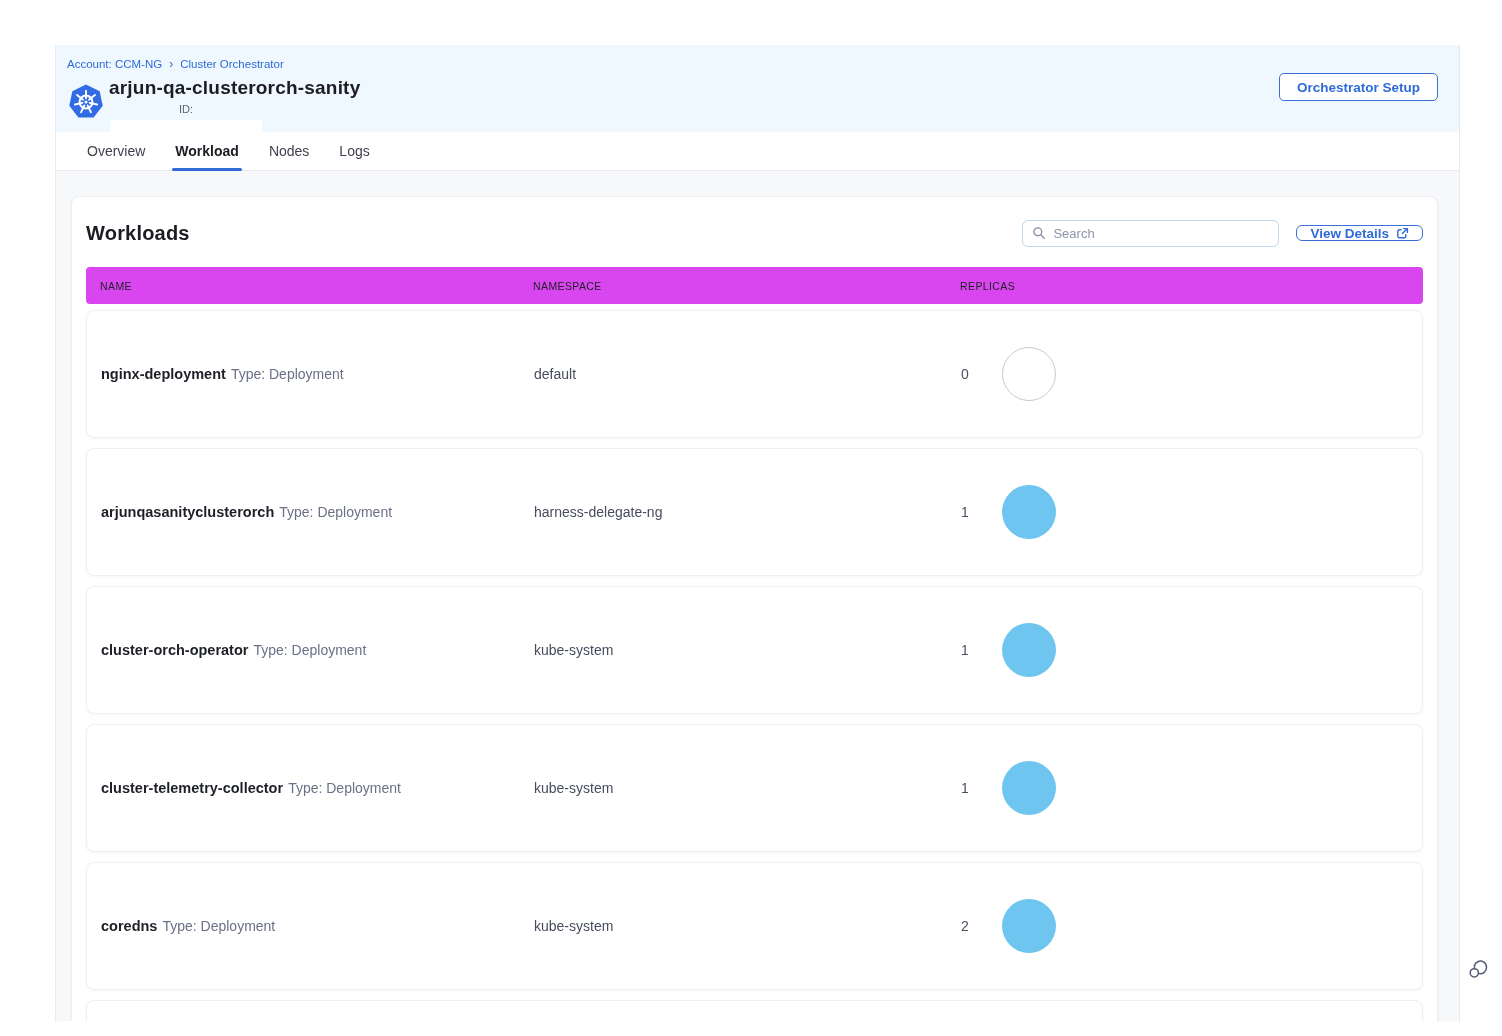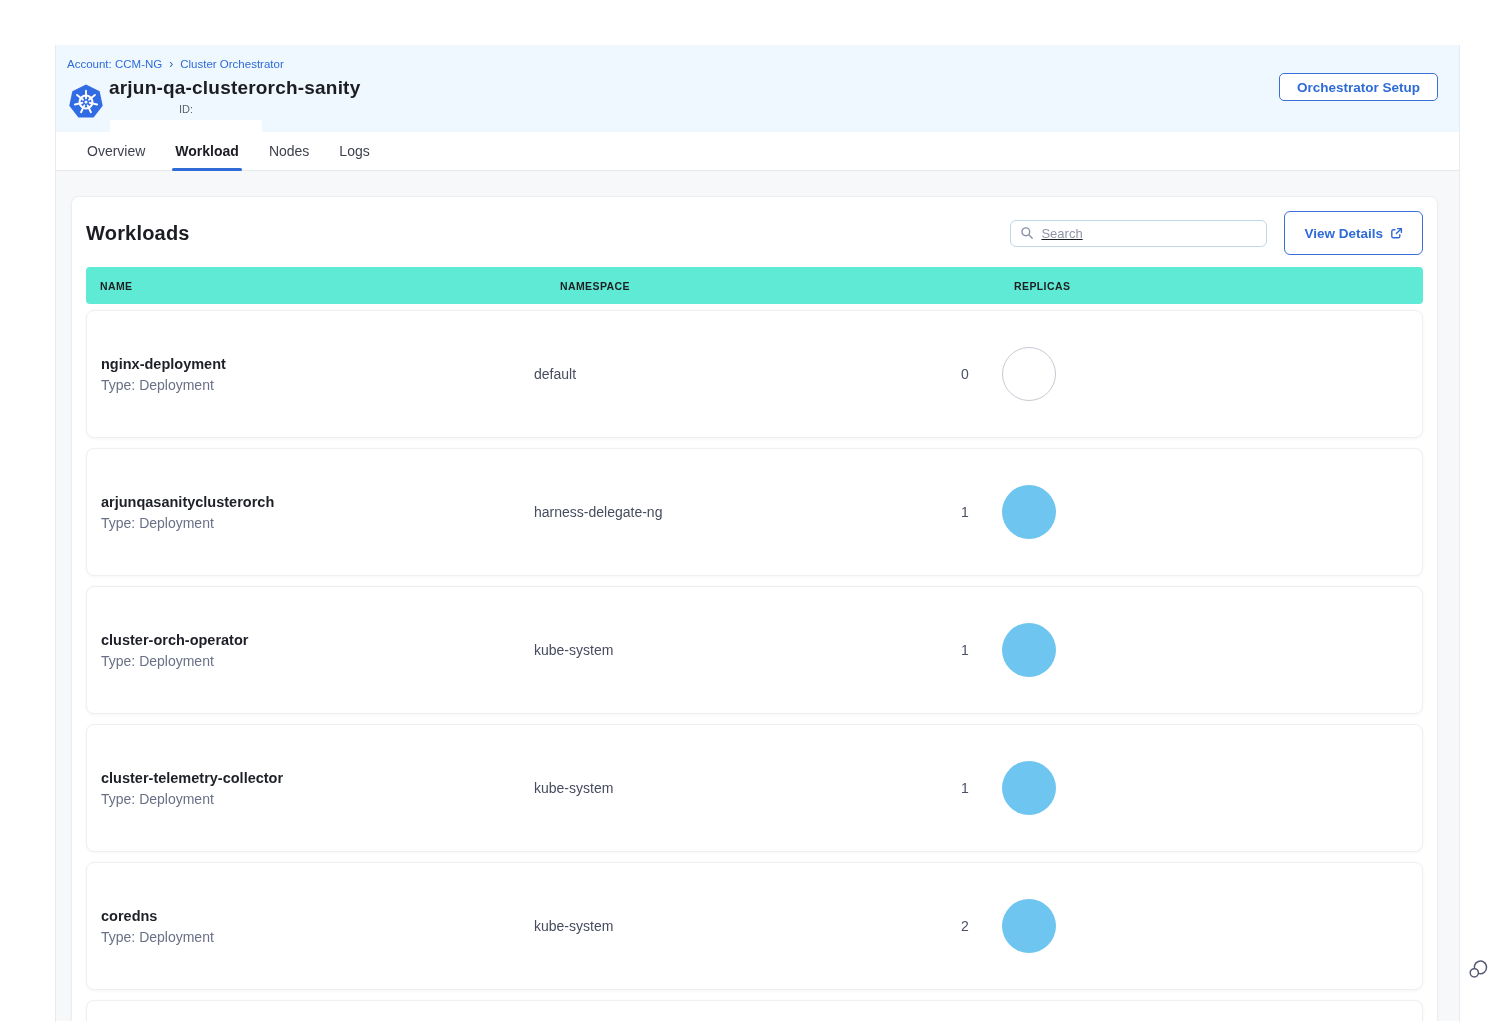--- a/index.html
+++ b/index.html
@@ -38,35 +38,35 @@
   
   .content { position:relative; height:850px; background:#f6f8fa; overflow:hidden; }
   .panel { position:absolute; left:15px; top:25px; width:1367px; height:1100px;
     background:#fff; border:1px solid #edeef1; border-radius:8px;
     box-shadow:0 1px 3px rgba(96,97,112,.05); }
   .panel-head { display:flex; justify-content:space-between; align-items:center;
     padding:22px 14px 0 14px; height:50px; }
   .panel-title { font-size:20px; font-weight:700; color:#1b1d23; letter-spacing:.2px; }
   .head-actions { display:flex; align-items:center; gap:17px; }
   .search-box { display:flex; align-items:center; width:257px; height:27px; background:#fff;
-    border:1px solid #bfd7e9; border-radius:6px; padding:0 9px; gap:7px;text-decoration:underline; }
+    border:1px solid #bfd7e9; border-radius:6px; padding:0 9px; gap:7px; }
   .search-box input { border:none; outline:none; flex:1; font-family:"Liberation Sans", sans-serif;
     font-size:13px; color:#3f424e; background:transparent; }
   .search-box input::placeholder { color:#8f95a8; }
-  .details-btn { display:flex; align-items:center; gap:7px; height:44px; padding:0 19px;
+  .details-btn { display:flex; align-items:center; gap:7px; height:16px; padding:0 13px;
     background:#fff; border:1.5px solid #3b6fd8; border-radius:6px; color:#2f6bd6;
     font-family:"Liberation Sans", sans-serif; font-size:13.5px; font-weight:700; cursor:pointer; }
 
   .grid-cols { display:grid; grid-template-columns:433px 427px 1fr; align-items:center; padding-left:14px; }
-  .thead { margin:20px 14px 0 14px; height:37px; background:#5eead4; border-radius:4px;
-    font-size:10.5px; font-weight:700; letter-spacing:.4px; color:#1e2025;gap:27px; }
+  .thead { margin:20px 14px 0 14px; height:37px; background:#d946ef; border-radius:4px;
+    font-size:10.5px; font-weight:400; letter-spacing:.4px; color:#1e2025; }
   .rows { margin:6px 14px 0 14px; display:flex; flex-direction:column; gap:10px; }
   .card { height:128px; background:#fff; border:1px solid #efeff3; border-radius:8px;
     box-shadow:0 1px 3px rgba(96,97,112,.06); cursor:pointer; }
-  .name-cell { display:flex; flex-direction:column; gap:5px; }
+  .name-cell { display:flex; flex-direction:row; gap:5px; }
   .wl-name { font-size:14.5px; font-weight:700; color:#1e2028; }
   .wl-type { font-size:14px; color:#6a7086; }
   .ns-cell { font-size:14px; color:#474c5e; }
   .rep-cell { display:flex; align-items:center; }
   .rep-num { font-size:14px; color:#4a5065; min-width:10px; }
   .replica-circle { width:54px; height:54px; border-radius:50%; margin-left:31px; }
   .replica-circle.filled { background:#6ec5ef; }
   .replica-circle.empty { background:#fff; border:1px solid #c8cad2; }
 
   .chat-fab { position:absolute; left:1466px; top:957px; width:25px; height:25px; cursor:pointer; }

